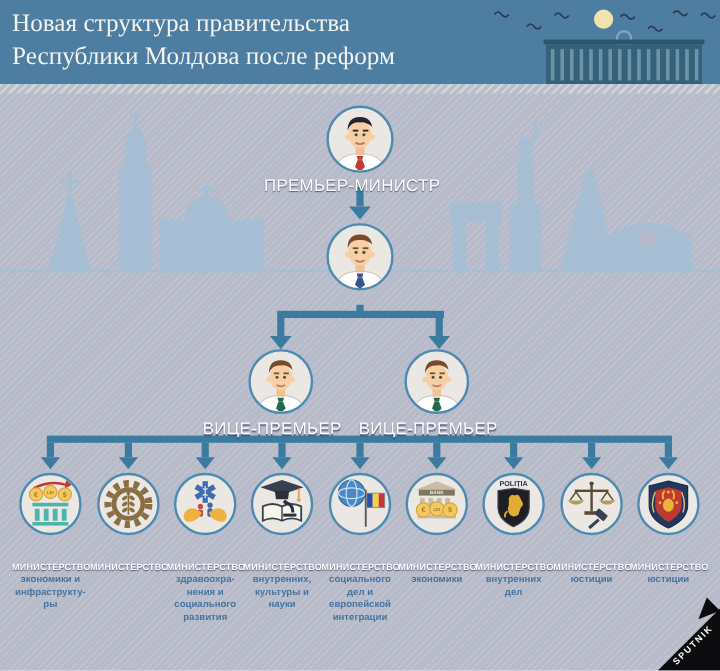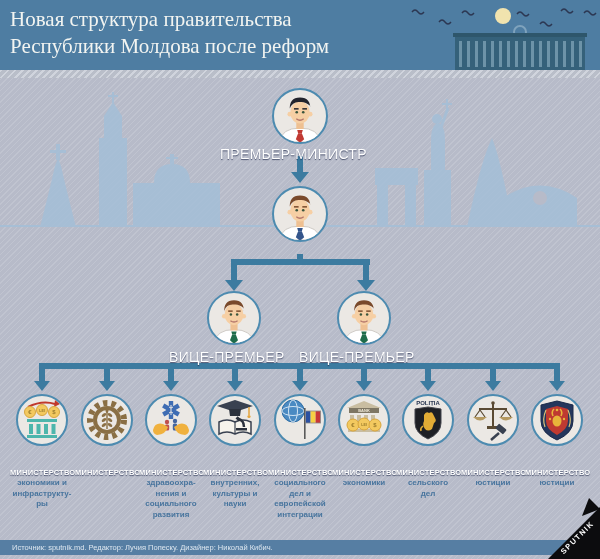--- a/index.html
+++ b/index.html
@@ -363,21 +363,21 @@
       <div class="head"></div>
     <div class="iconbubble">
       <svg viewBox="0 0 48 48">
         <text x="24" y="9" font-size="6" font-weight="bold" fill="#26344f" text-anchor="middle">POLIȚIA</text>
         <path d="M24,11 L37,13 L37,27 Q37,37 24,43 Q11,37 11,27 L11,13 Z" fill="#1e1f24" stroke="#43454c"></path>
         <path d="M20,19 q2,-4 5,-2 q3,-2 4,1 l2,4 q2,3 -1,5 l-2,6 q-4,3 -7,0 q-3,-4 -1,-8 z" fill="#e3ac35"></path>
         <path d="M19,30 q-3,2 -2,5" stroke="#e3ac35" stroke-width="1.5" fill="none"></path>
       </svg>
     </div>
     <div class="minname">МИНИСТЕРСТВО</div>
-    <div class="mindesc">сельского
+    <div class="mindesc">внутренних
 дел</div>
   </div>
 
   <div class="mincol" style="left:461px">
     <div class="stem"></div>
       <div class="head"></div>
     <div class="iconbubble">
       <svg viewBox="0 0 48 48">
         <circle cx="24" cy="7" r="1.8" fill="#5a4a33"></circle>
         <rect x="23" y="8" width="2" height="22" fill="#5a4a33"></rect>
@@ -408,21 +408,20 @@
         <path d="M20,20 q-2,-4 1,-7 M28,20 q2,-4 -1,-7" stroke="#e8b53a" stroke-width="1.6" fill="none"></path>
         <circle cx="24" cy="14" r="1.3" fill="#e8b53a"></circle>
         <circle cx="17" cy="23" r="1.2" fill="#e8b53a"></circle>
           <circle cx="31" cy="23" r="1.2" fill="#e8b53a"></circle>
       </svg>
     </div>
     <div class="minname">МИНИСТЕРСТВО</div>
     <div class="mindesc">юстиции</div>
   </div>
 
-  <div class="footer">Источник: sputnik.md. Редактор: Лучия Попеску. Дизайнер: Николай Кибич.</div>
 
   <svg class="sputnik" width="64" height="64" viewBox="0 0 64 64">
     <polygon points="64,14 53,3 46,21" fill="#0c0c0e"></polygon>
     <polygon points="12,64 64,12 64,64" fill="#0c0c0e"></polygon>
     <text x="41" y="45" font-size="7.5" font-weight="bold" letter-spacing="1.5" fill="#ffffff" text-anchor="middle" transform="rotate(-45 41 42)">SPUTNIK</text>
   </svg>
 
 </div>
 
 </body></html>

